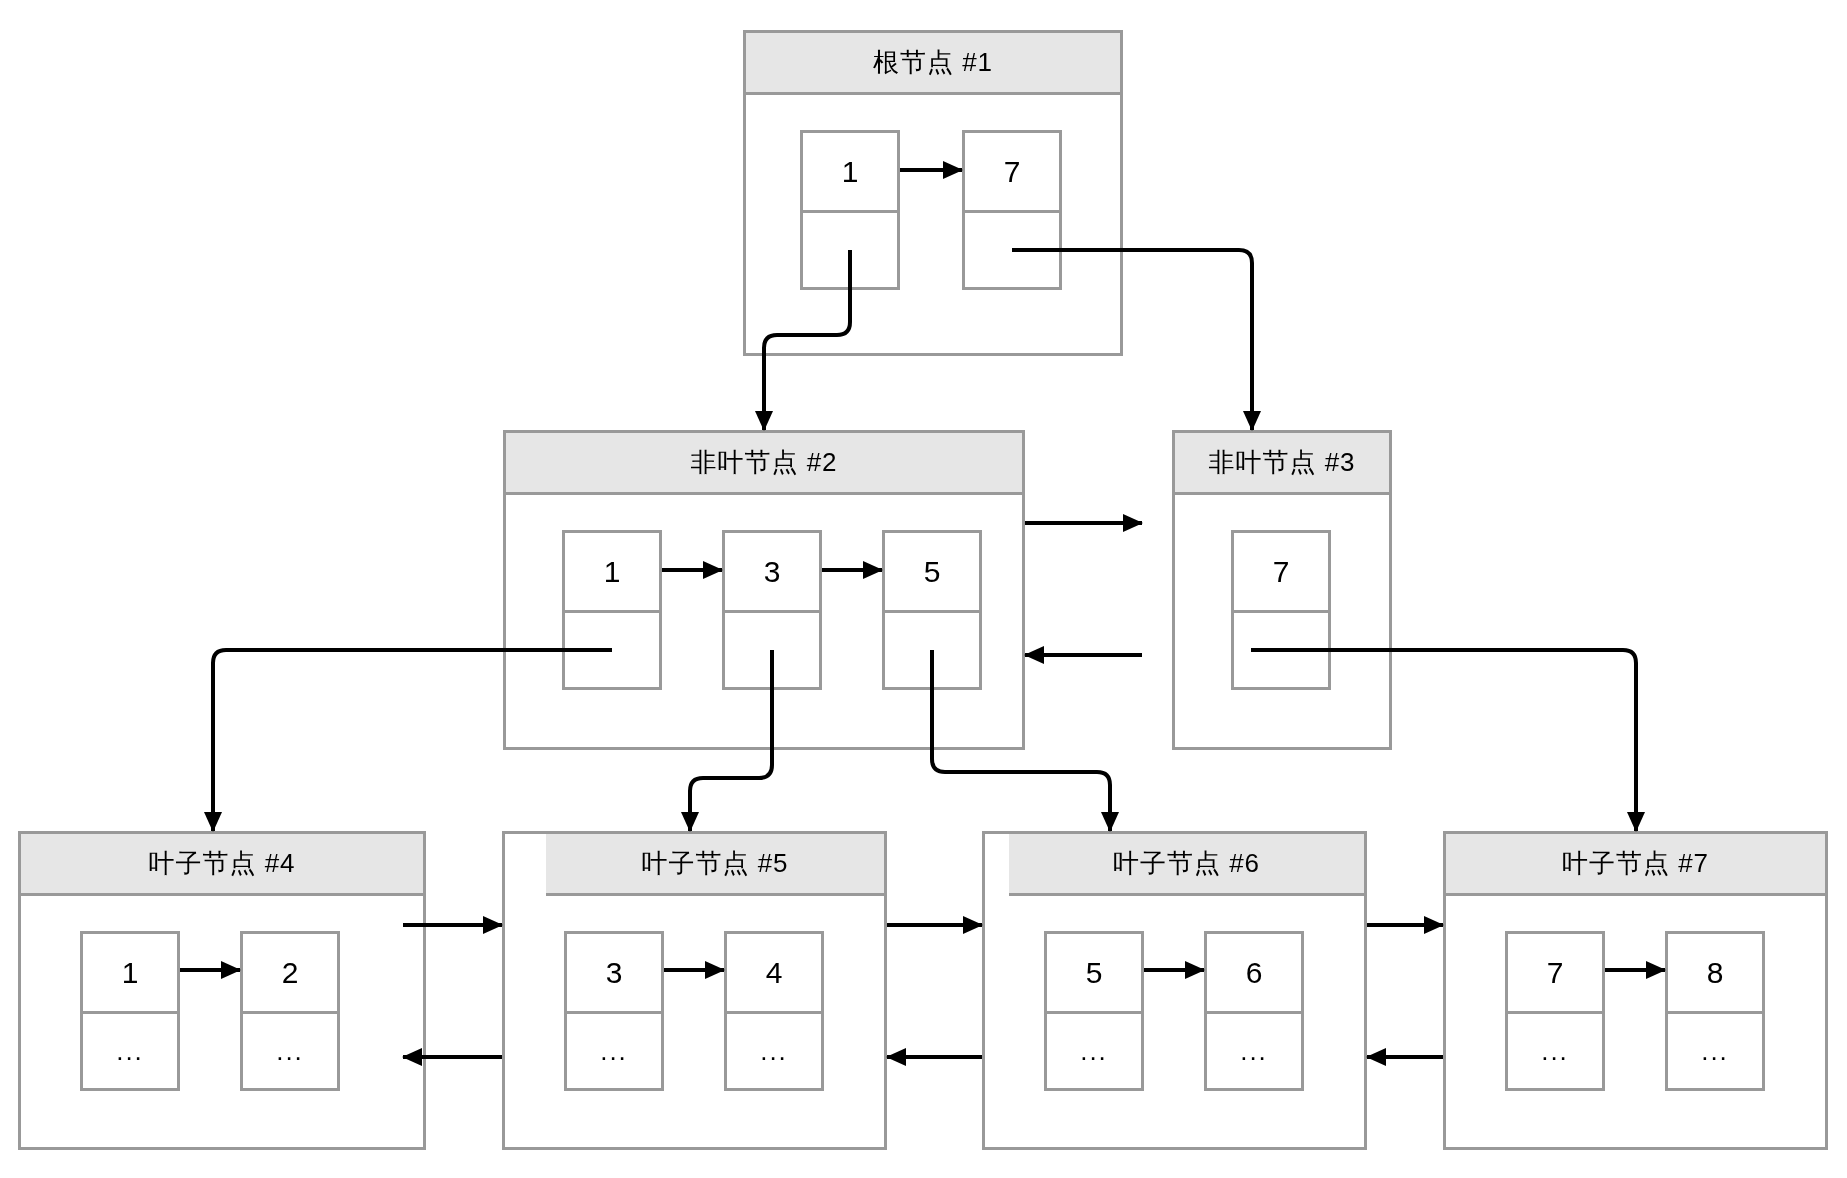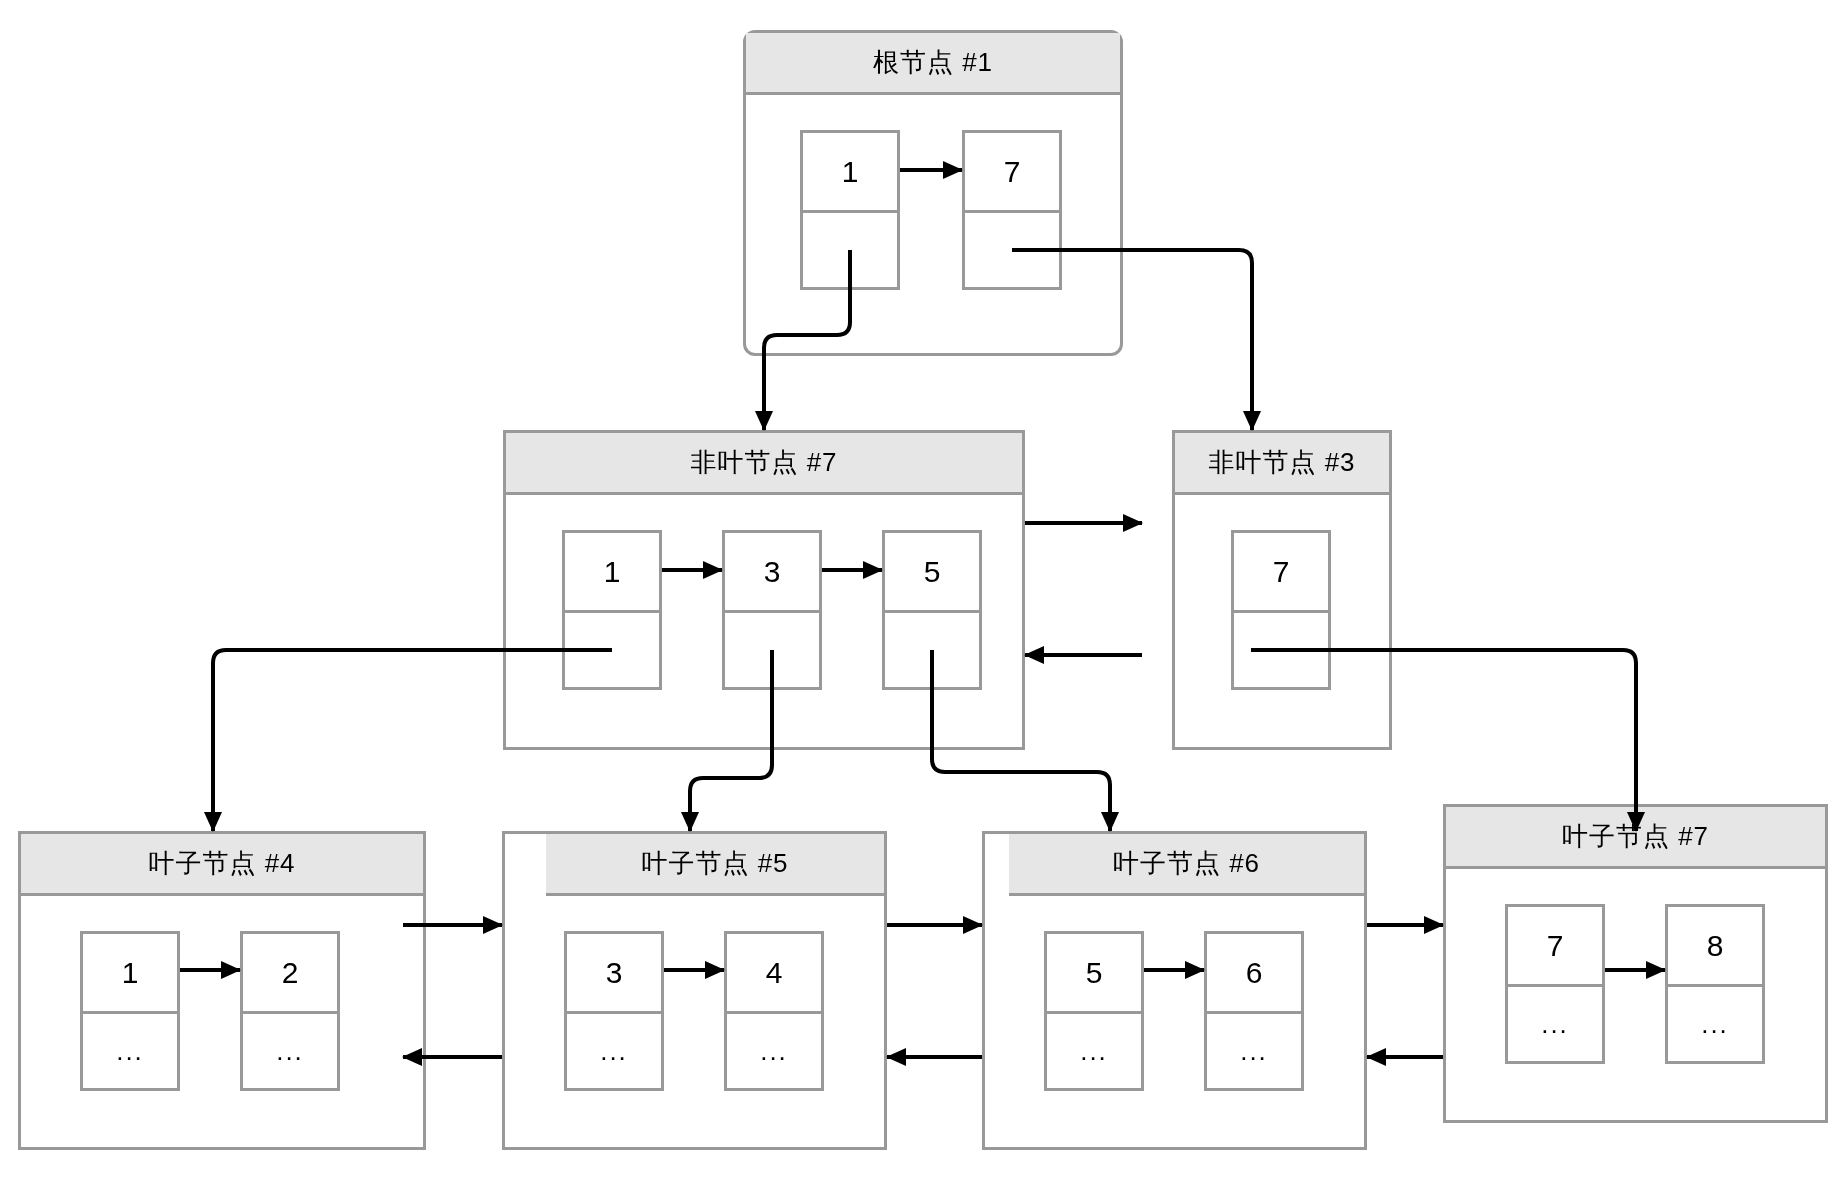--- a/index.html
+++ b/index.html
@@ -12,27 +12,27 @@
               display:flex;align-items:center;justify-content:center;
               font-size:26px;letter-spacing:1px;}
   .cell{position:absolute;width:100px;height:160px;border:3px solid #999999;
         background:#ffffff;box-sizing:border-box;}
   .key{height:77px;border-bottom:3px solid #999999;display:flex;
        align-items:center;justify-content:center;font-size:30px;}
   .ptr{height:74px;display:flex;align-items:center;justify-content:center;
        font-size:26px;letter-spacing:2px;}
   .cell-top{top:97px;}
   
-  #node1{left:743px;top:30px;width:380px;height:326px;border-radius:12px;}
+  #node1{left:743px;top:30px;width:380px;height:326px;}
   #node2{left:503px;top:430px;width:522px;height:320px;}
   #node3{left:1142px;top:430px;width:220px;height:320px;margin-left:30px;}
   #node4{left:18px;top:831px;width:408px;height:319px;}
   #node5{left:502px;top:831px;width:385px;height:319px;padding-left:41px;}
   #node6{left:982px;top:831px;width:385px;height:319px;padding-left:24px;}
-  #node7{left:1443px;top:804px;width:385px;height:319px;}
+  #node7{left:1443px;top:831px;width:385px;height:319px;}
   
   #node1 .c0{left:54px;}  #node1 .c1{left:216px;}
   #node2 .c0{left:56px;}  #node2 .c1{left:216px;} #node2 .c2{left:376px;}
   #node3 .c0{left:56px;}
   .leaf .c0{left:59px;}   .leaf .c1{left:219px;}
 </style>
 </head>
 <body>
 
 <div id="canvas">
@@ -74,21 +74,21 @@
       <div class="key">1</div>
       <div class="ptr"></div>
     </div>
     <div class="cell cell-top c1">
       <div class="key">7</div>
       <div class="ptr"></div>
     </div>
   </div>
 
   <div class="node" id="node2">
-    <div class="node-title">非叶节点 #7</div>
+    <div class="node-title">非叶节点 #2</div>
     <div class="cell cell-top c0">
       <div class="key">1</div>
       <div class="ptr"></div>
     </div>
     <div class="cell cell-top c1">
       <div class="key">3</div>
       <div class="ptr"></div>
     </div>
     <div class="cell cell-top c2">
       <div class="key">5</div>

